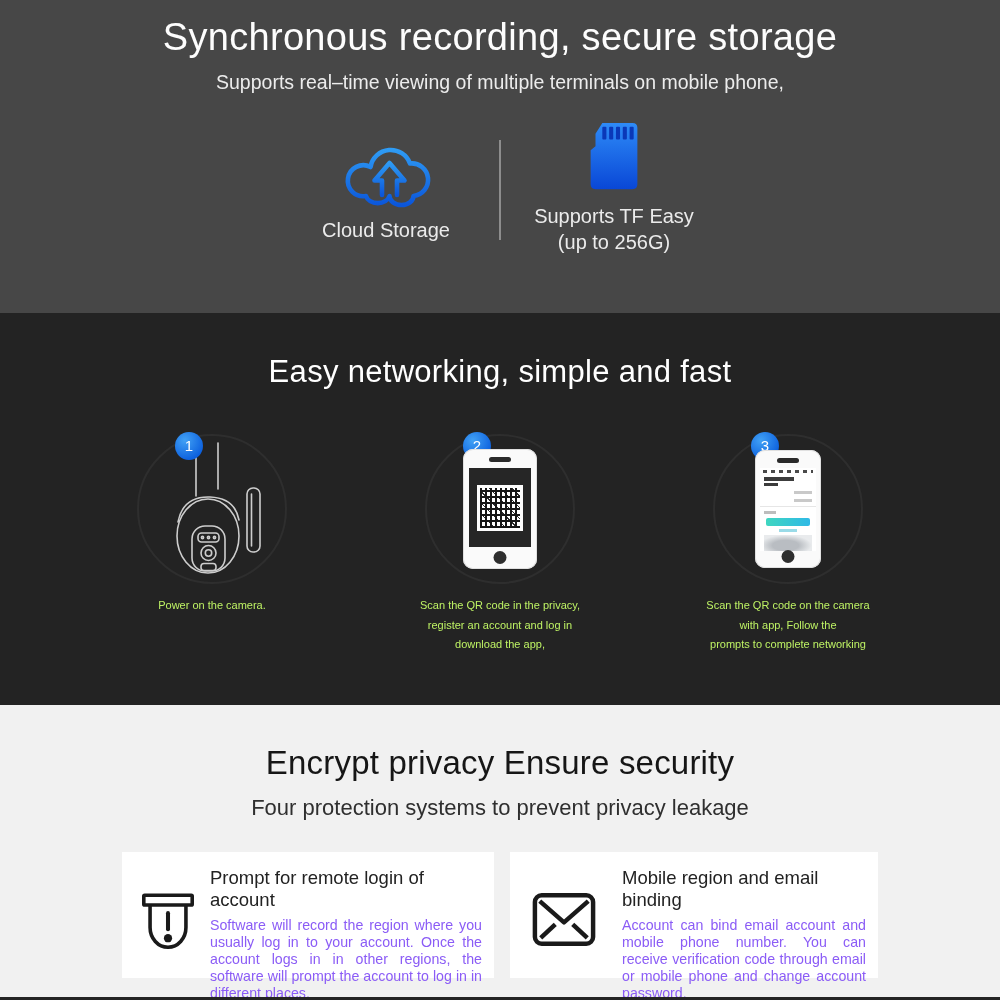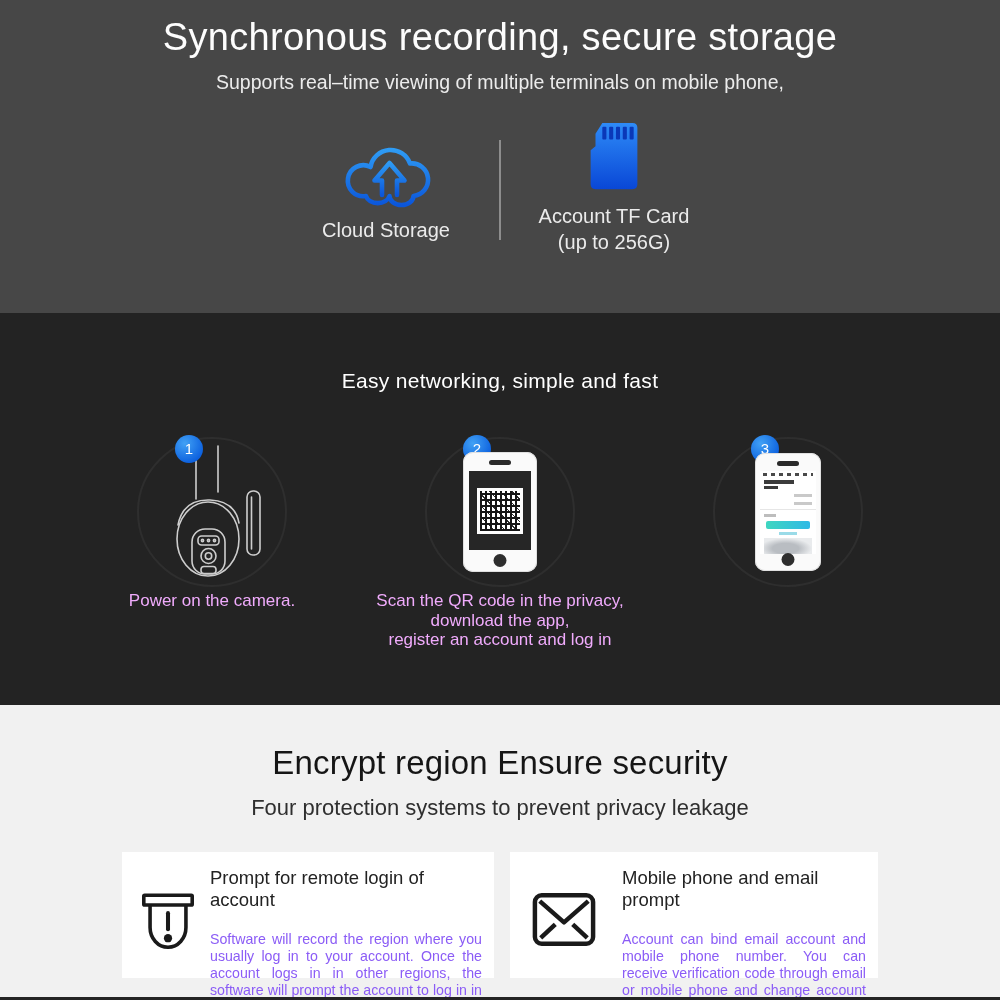--- a/index.html
+++ b/index.html
@@ -14,29 +14,29 @@
   .features{margin-top:24px;display:flex;justify-content:center;align-items:center;}
   .feature{width:218px;}
   .f-label{margin-top:5px;font-size:20px;color:#ebebeb;line-height:1.3;}
   .f-label span{display:block;}
   .v-divider{width:2px;height:100px;background:#8d8d8d;margin:5px 4px 0;}
   .cloud-box{height:80px;display:flex;align-items:flex-end;justify-content:center;}
   .tf-box{height:78px;display:flex;align-items:flex-start;justify-content:center;}
 
   
   .sec-network{height:392px;background:#232323;text-align:center;overflow:hidden;}
-  .sec-network h2{margin:0;padding-top:56px;font-size:21px;font-weight:500;color:#fff;letter-spacing:.3px;}
+  .sec-network h2{margin:0;padding-top:41px;font-size:31px;font-weight:500;color:#fff;letter-spacing:.3px;}
   .steps{margin-top:44px;display:flex;justify-content:center;}
   .step{width:288px;}
   .ring{width:150px;height:150px;box-sizing:border-box;border:2px solid #2e2e2e;border-radius:50%;
         margin:0 auto;position:relative;display:flex;align-items:center;justify-content:center;}
   .badge{position:absolute;top:-4px;left:36px;width:28px;height:28px;border-radius:50%;
          background:radial-gradient(circle at 35% 30%,#41a1f5,#0c60de 75%);
          color:#fff;font-size:15px;line-height:28px;text-align:center;}
-  .cap{margin:4px 0 0;font-size:17px;line-height:19.5px;color:#f0abfc;}
+  .cap{margin:12px 0 0;font-size:11px;line-height:19.5px;color:#bef264;}
   .cap span{display:block;}
 
   
   .phone{position:relative;background:#fafafa;border-radius:10px;box-shadow:0 0 0 1px #e0e0e0 inset;}
   .phone.qr-phone{width:74px;height:120px;}
   .phone.app-phone{width:66px;height:118px;}
   .speaker{position:absolute;top:8px;left:50%;transform:translateX(-50%);width:22px;height:5px;border-radius:3px;background:#2a2a2a;}
   .home{position:absolute;bottom:5px;left:50%;transform:translateX(-50%);width:13px;height:13px;border-radius:50%;background:#2e2e2e;}
   .screen-dark{position:absolute;top:19px;left:6px;right:6px;height:79px;background:#262626;
                display:flex;align-items:center;justify-content:center;}
@@ -60,21 +60,21 @@
   .sec-security{height:295px;background:#f1f1f1;text-align:center;overflow:hidden;box-sizing:border-box;border-bottom:3px solid #242424;}
   .sec-security h2{margin:0;padding-top:39px;font-size:33px;font-weight:500;color:#161616;letter-spacing:.2px;}
   .sub2{margin:13px 0 0;font-size:22px;color:#2f2f2f;}
   .cards{margin-top:31px;display:flex;justify-content:center;gap:16px;text-align:left;}
   .card{height:126px;background:#fff;box-sizing:border-box;display:flex;padding:15px 12px 0 20px;}
   .card.remote{width:372px;}
   .card.binding{width:368px;}
   .card-icon{flex:0 0 auto;}
   .card.remote .card-icon{margin:19px 16px 0 0;}
   .card.binding .card-icon{margin:25px 26px 0 2px;}
-  .card h3{margin:0 0 20px;font-size:18.5px;font-weight:500;color:#222;}
+  .card h3{margin:0 0 6px;font-size:18.5px;font-weight:500;color:#222;}
   .card p{margin:0;font-size:14.2px;line-height:17px;color:#8b5cf6;text-align:justify;}
 </style>
 </head>
 <body>
 
 <div class="page">
 
   <section class="sec-storage">
     <h1>Synchronous recording, secure storage</h1>
     <div class="sub1">
@@ -116,21 +116,21 @@
             <g fill="#0a38b8">
               <rect x="17" y="7" width="4.2" height="13" rx="1"></rect>
               <rect x="24" y="7" width="4.2" height="13" rx="1"></rect>
               <rect x="31" y="7" width="4.2" height="13" rx="1"></rect>
               <rect x="38" y="7" width="4.2" height="13" rx="1"></rect>
               <rect x="45" y="7" width="4.2" height="13" rx="1"></rect>
             </g>
           </svg>
         </div>
         <div class="f-label">
-          <span>Account TF Card</span>
+          <span>Supports TF Easy</span>
           <span>(up to 256G)</span>
         </div>
       </div>
 
     </div>
   </section>
 
   <section class="sec-network">
     <h2>Easy networking, simple and fast</h2>
 
@@ -169,22 +169,22 @@
           <div class="phone qr-phone">
             <div class="speaker"></div>
             <div class="screen-dark">
               <div class="qr"></div>
             </div>
             <div class="home"></div>
           </div>
         </div>
         <p class="cap">
           <span>Scan the QR code in the privacy,</span>
+          <span>register an account and log in</span>
           <span>download the  app,</span>
-          <span>register an account and log in</span>
         </p>
       </div>
 
       <div class="step">
         <div class="ring">
           <span class="badge">3</span>
           <div class="phone app-phone">
             <div class="speaker"></div>
             <div class="screen-app">
               <div class="st"></div>
@@ -195,27 +195,32 @@
               <div class="dv"></div>
               <div class="sm"></div>
               <div class="btn-teal"></div>
               <div class="lnk"></div>
               <div class="photo"></div>
 
             </div>
             <div class="home"></div>
           </div>
         </div>
+        <p class="cap">
+          <span>Scan the QR code on the camera</span>
+          <span>with  app,  Follow the</span>
+          <span>prompts to complete networking</span>
+        </p>
       </div>
 
     </div>
   </section>
 
   <section class="sec-security">
-    <h2>Encrypt region Ensure security</h2>
+    <h2>Encrypt privacy Ensure security</h2>
     <p class="sub2">Four protection systems to prevent privacy leakage</p>
 
     <div class="cards">
 
       <div class="card remote">
         <div class="card-icon">
           <svg width="52" height="74" viewBox="0 0 58 78">
             <g fill="none" stroke="#1a1a1a" stroke-width="4">
               <rect x="2" y="8" width="54" height="11" rx="1"></rect>
               <path d="M9 19 V44 A20 22 0 0 0 49 44 V19"></path>
@@ -235,21 +240,21 @@
           <svg width="64" height="55" viewBox="0 0 66 56">
             <g fill="none" stroke="#1a1a1a" stroke-width="4.6" stroke-linejoin="round">
               <rect x="3" y="3" width="60" height="50" rx="7"></rect>
               <path d="M8 9 L33 31 L58 9"></path>
               <path d="M9 47 L24 33"></path>
               <path d="M57 47 L42 33"></path>
             </g>
           </svg>
         </div>
         <div class="card-text">
-          <h3>Mobile phone and email prompt</h3>
+          <h3>Mobile region and email binding</h3>
           <p>Account can bind email account and mobile phone number. You can receive verification code through email or mobile phone and change account password.</p>
         </div>
       </div>
 
     </div>
   </section>
 
 </div>
 
 </body></html>

